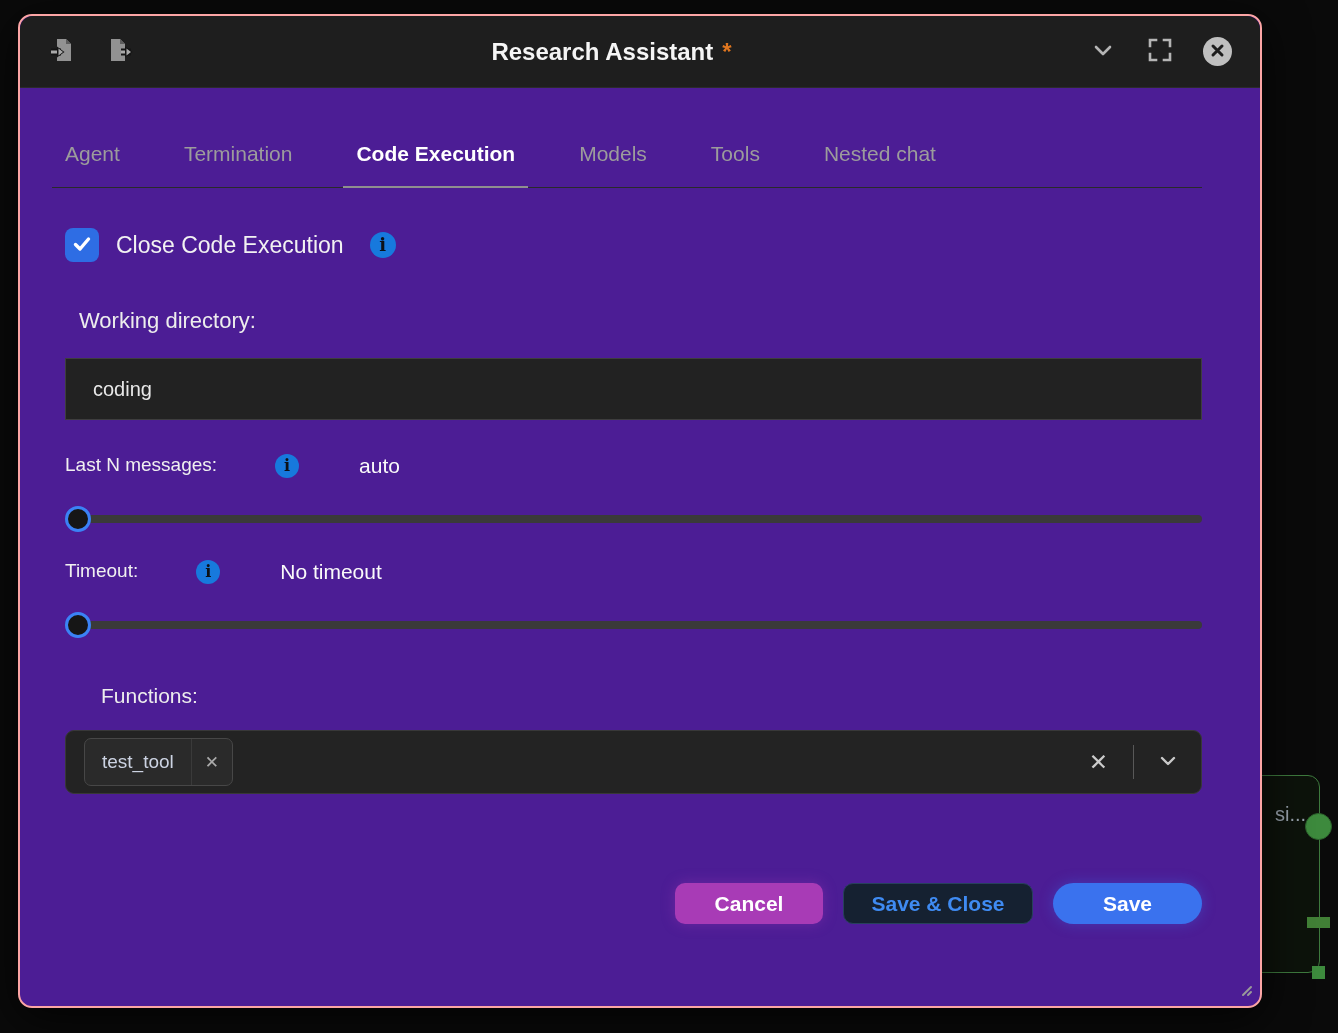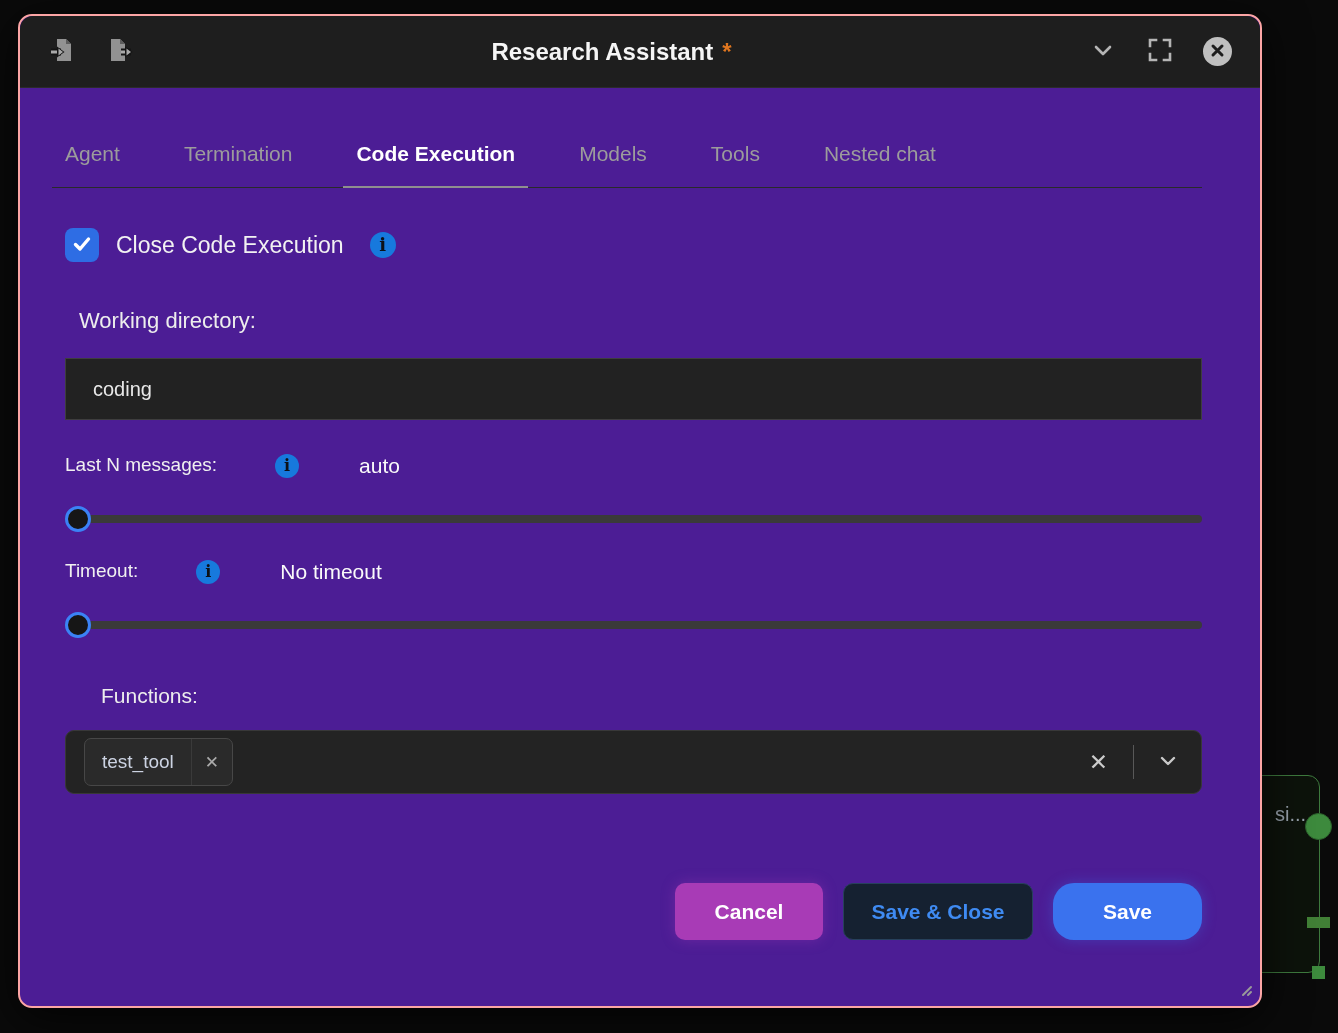--- a/index.html
+++ b/index.html
@@ -131,21 +131,21 @@
   .ms-spacer{flex:1;}
   .ms-clear{
     background:none;border:none;color:#cccccc;font-size:23px;cursor:pointer;
     padding:0 6px;line-height:1;
   }
   .ms-divider{width:1px;height:34px;background:#585858;margin:0 19px;}
   .ms-chevron{background:none;border:none;padding:0 4px;cursor:pointer;display:flex;align-items:center;}
   
   .footer{margin-top:89px;display:flex;justify-content:flex-end;gap:20px;}
   .btn{
-    height:57px;border-radius:10px;border:none;cursor:pointer;
+    height:41px;border-radius:10px;border:none;cursor:pointer;
     font-size:21px;font-weight:bold;display:flex;align-items:center;justify-content:center;
     font-family:"Liberation Sans", sans-serif;
   }
   .btn-cancel{width:148px;background:#a83bb6;color:#ffffff;box-shadow:0 0 14px rgba(168,59,182,.35);}
   .btn-saveclose{
     width:190px;background:#152131;border:1px solid #27415c;color:#3f8bf2;
     box-sizing:border-box;
   }
   .btn-save{width:149px;background:#3a72ee;color:#ffffff;box-shadow:0 0 14px rgba(58,114,238,.35);border-radius:21px;}
   .resize-corner{position:absolute;right:7px;bottom:5px;cursor:nwse-resize;}

